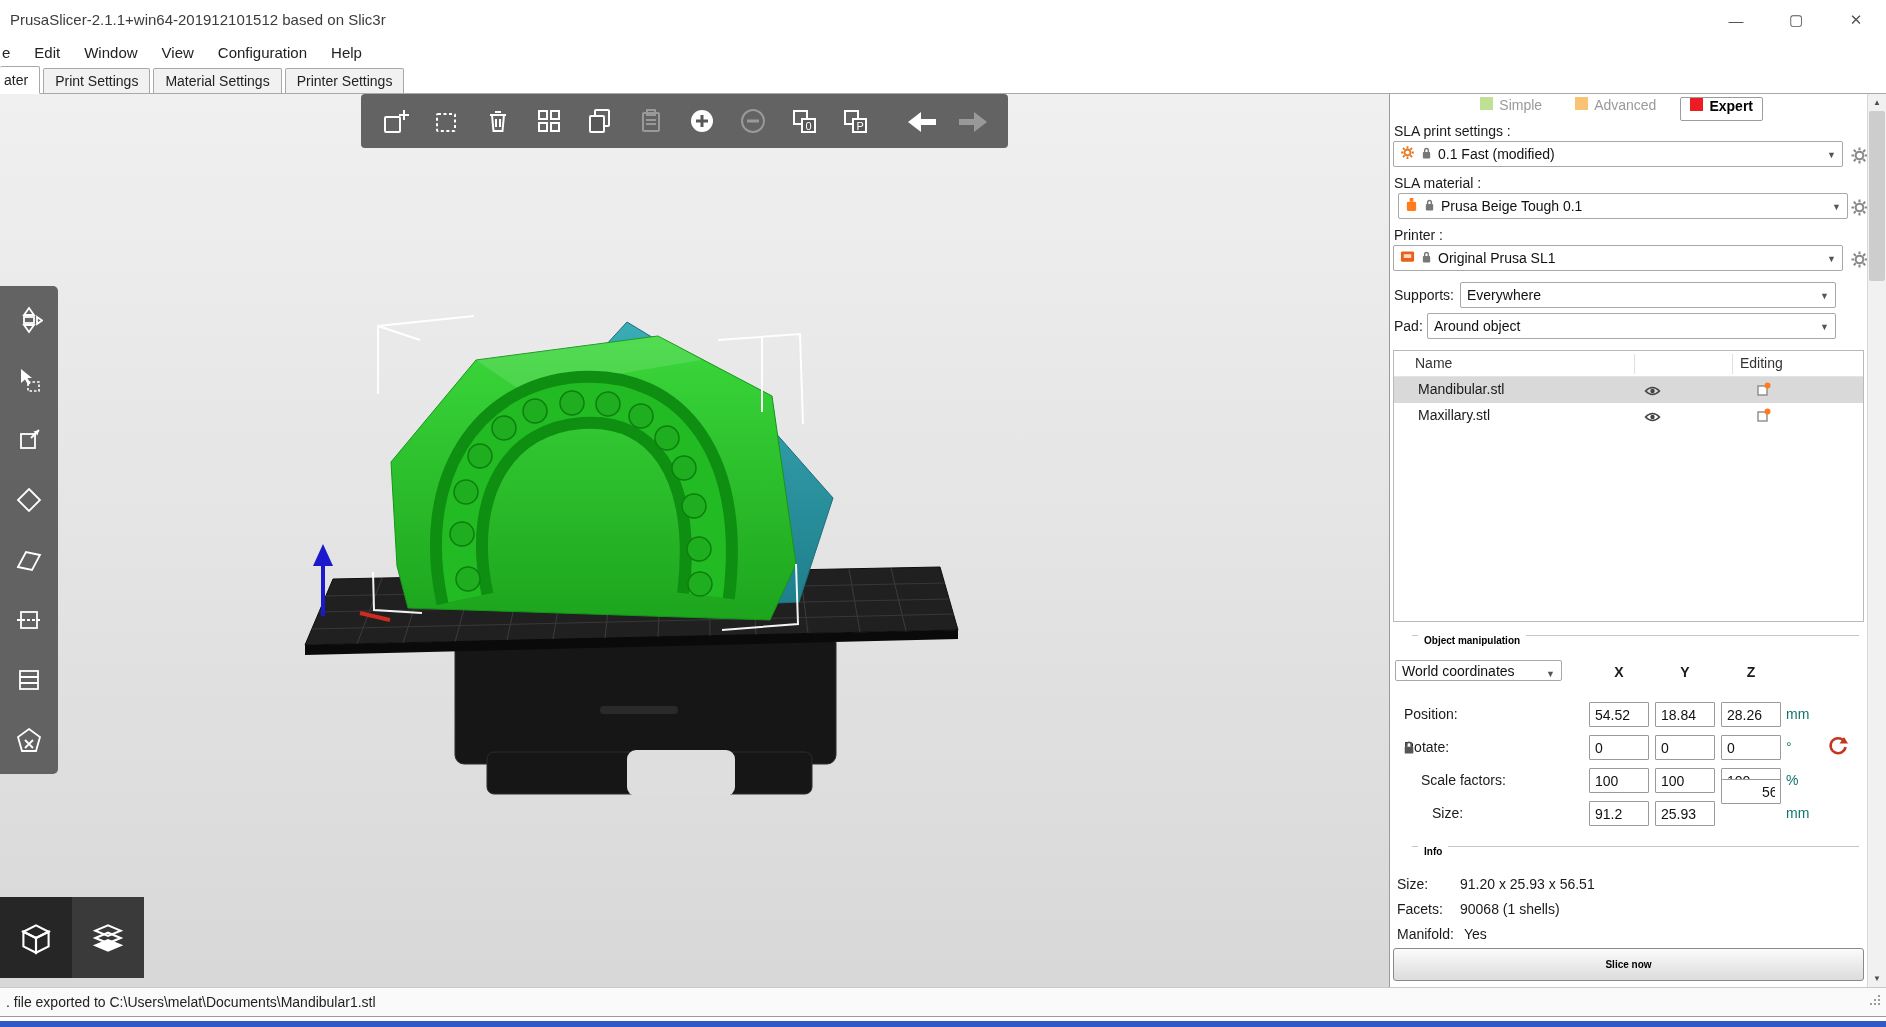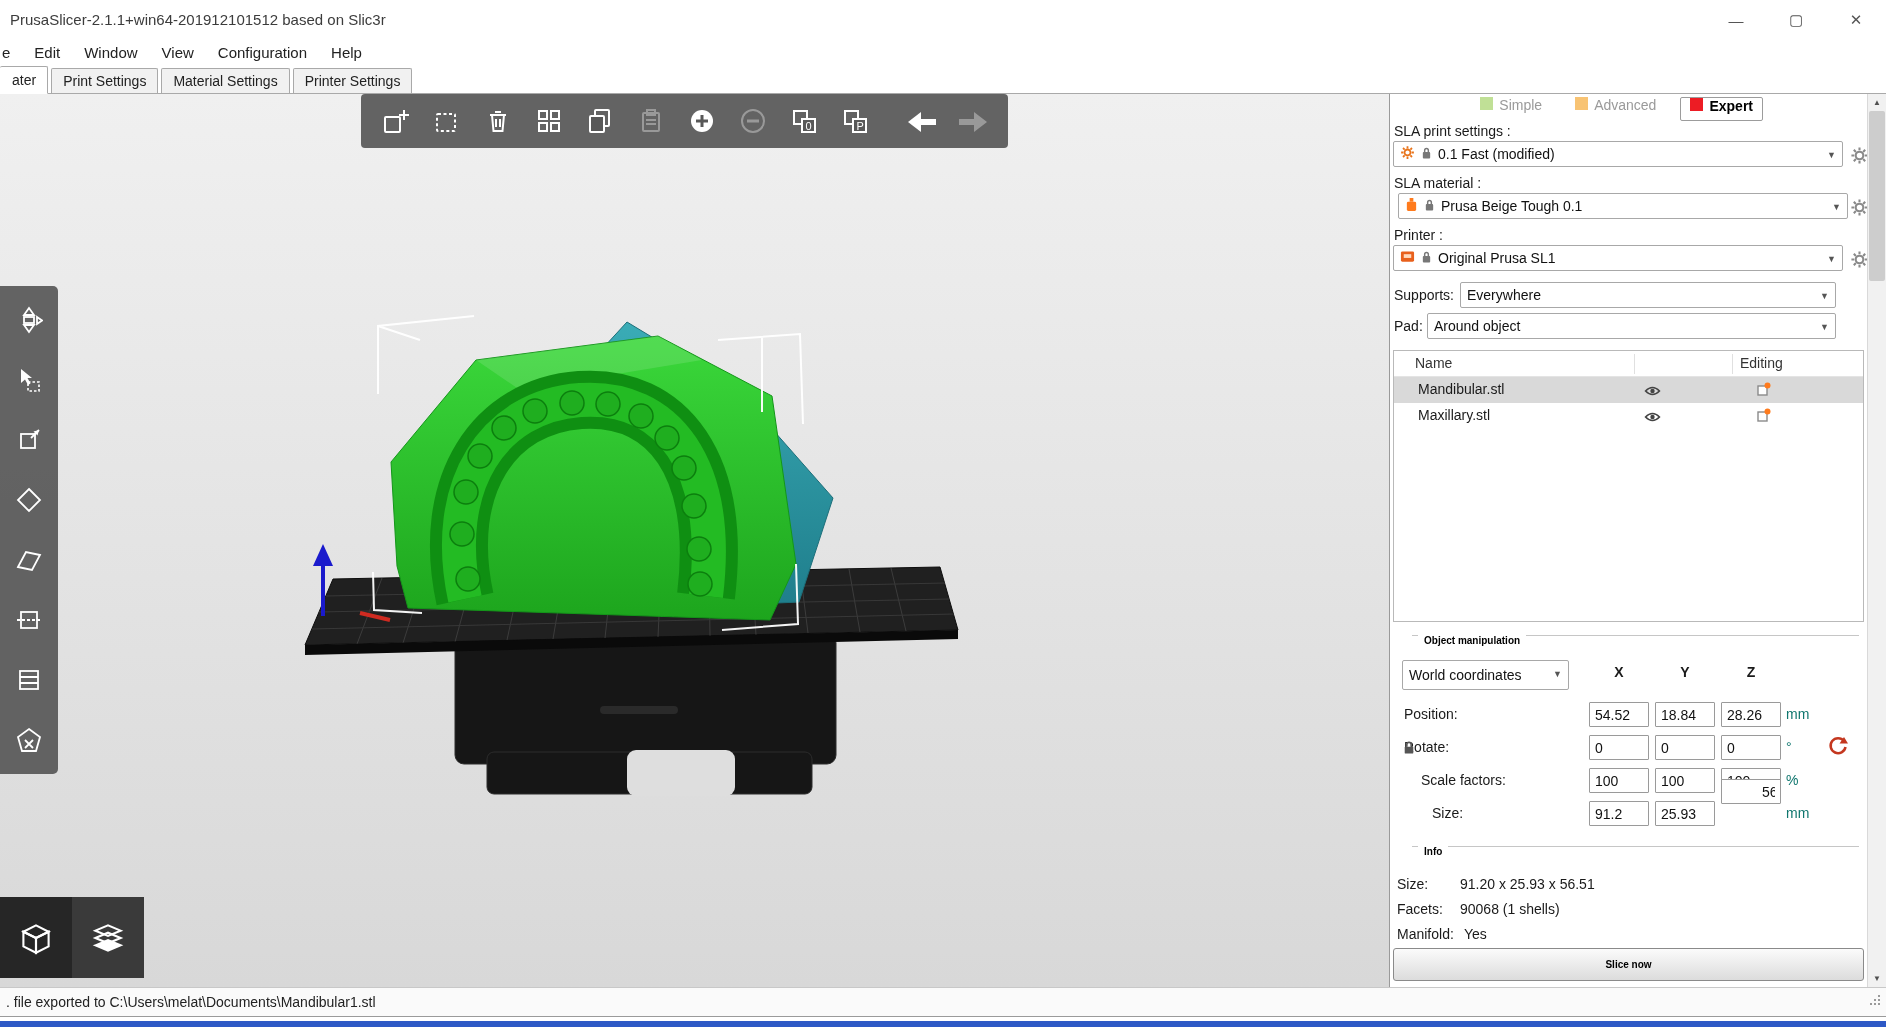--- a/index.html
+++ b/index.html
@@ -16,21 +16,21 @@
   .menubar{position:absolute;left:0;top:40px;width:1886px;height:26px;background:#fff;
     display:flex;align-items:center;font-size:15px;color:#222}
   .menu-item{padding:0 12px;height:26px;line-height:26px;cursor:default}
   .menu-item:first-child{padding-left:2px}
 
   
   .tabbar{position:absolute;left:0;top:66px;width:1886px;height:28px;background:#fff;
     border-bottom:1px solid #a9a9a9;display:flex;align-items:flex-end}
   .tab{height:25px;padding:0 11px;border:1px solid #a9a9a9;border-bottom:none;margin-right:3px;
     background:#f1f1f1;font-size:14px;display:flex;align-items:center;border-radius:2px 2px 0 0;color:#222}
-  .tab.active{background:#fff;height:28px;margin-bottom:-1px;border-bottom:1px solid #fff;border-left:none;padding-left:12px}
+  .tab.active{background:#fff;height:28px;margin-bottom:-1px;border-bottom:1px solid #fff;border-left:none;padding-left:4px}
 
   
   .viewport{position:absolute;left:0;top:94px;width:1389px;height:893px;overflow:hidden;
     background:linear-gradient(#f0f0f0,#d8d8d8)}
   .scene{position:absolute;left:0;top:0}
 
   
   .top-toolbar{position:absolute;left:361px;top:0;height:54px;background:rgba(88,88,88,.93);
     border-radius:4px;display:flex;align-items:center;padding:0 12px;gap:5px}
   .tb-btn{width:46px;height:46px;display:flex;align-items:center;justify-content:center;
@@ -497,21 +497,21 @@
             <circle cx="11.5" cy="3.5" r="3" fill="#ff7b1d"></circle>
           </svg>
       </span>
     </div>
   </div>
 
   <div class="grp-title" style="top:541px">
     <span>Object manipulation</span>
   </div>
 
-  <div class="combo" style="top:566px;left:12px;width:167px;height:30px">
+  <div class="combo" style="top:566px;left:5px;width:167px;height:21px">
     <span class="combo-text">World coordinates</span>
     <span class="chev">▼</span>
   </div>
   <span class="axis-lbl" style="top:566px;left:199px">X</span>
   <span class="axis-lbl" style="top:566px;left:265px">Y</span>
   <span class="axis-lbl" style="top:566px;left:331px">Z</span>
 
   <span class="row-lbl" style="top:608px;left:14px">Position:</span>
   <input class="num" style="top: 608px; left: 199px;" value="54.52">
   <input class="num" style="top: 608px; left: 265px;" value="18.84">

